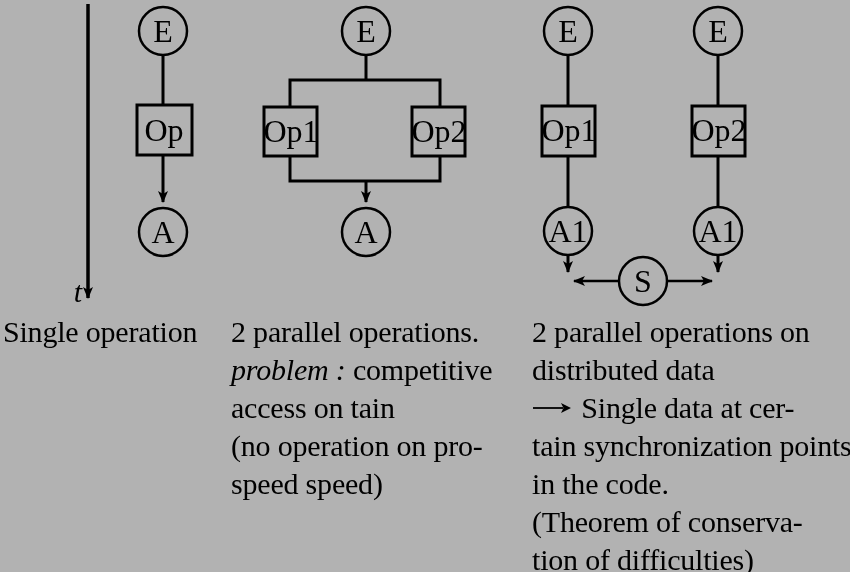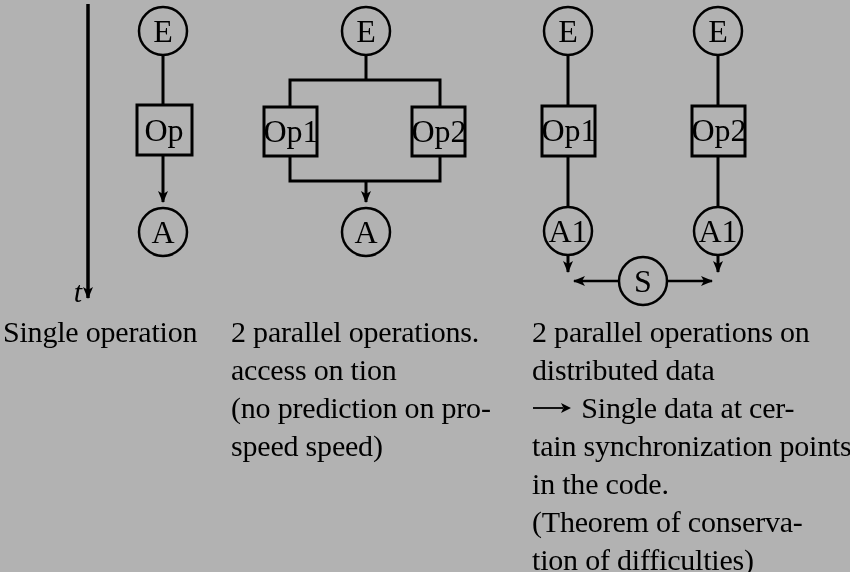--- a/index.html
+++ b/index.html
@@ -151,22 +151,23 @@
       <line class="wire thin" x1="667" y1="281" x2="712" y2="281" marker-end="url(#arr)"></line>
     </g>
   </svg>
 
   <div class="caption caption-single">
     <p>Single operation</p>
   </div>
 
   <div class="caption caption-parallel">
     <p>2 parallel operations.</p>
-    <p>access on tion</p>
-    <p>(no prediction on pro-</p>
+    <p><span class="italic">problem :</span><span> competitive</span></p>
+    <p>access on tain</p>
+    <p>(no operation on pro-</p>
     <p>speed speed)</p>
   </div>
 
   <div class="caption caption-distributed">
     <p>2 parallel operations on</p>
     <p>distributed data</p>
     <p><svg class="arrow-inline" width="40" height="12" viewBox="0 0 40 12">
           <line x1="1" y1="6" x2="31" y2="6" stroke="#000" stroke-width="1.8"></line>
           <path d="M29,1 L39,6 L29,11 L31.5,6 Z" fill="#000"></path>
         </svg><span> Single data at cer-</span></p>

